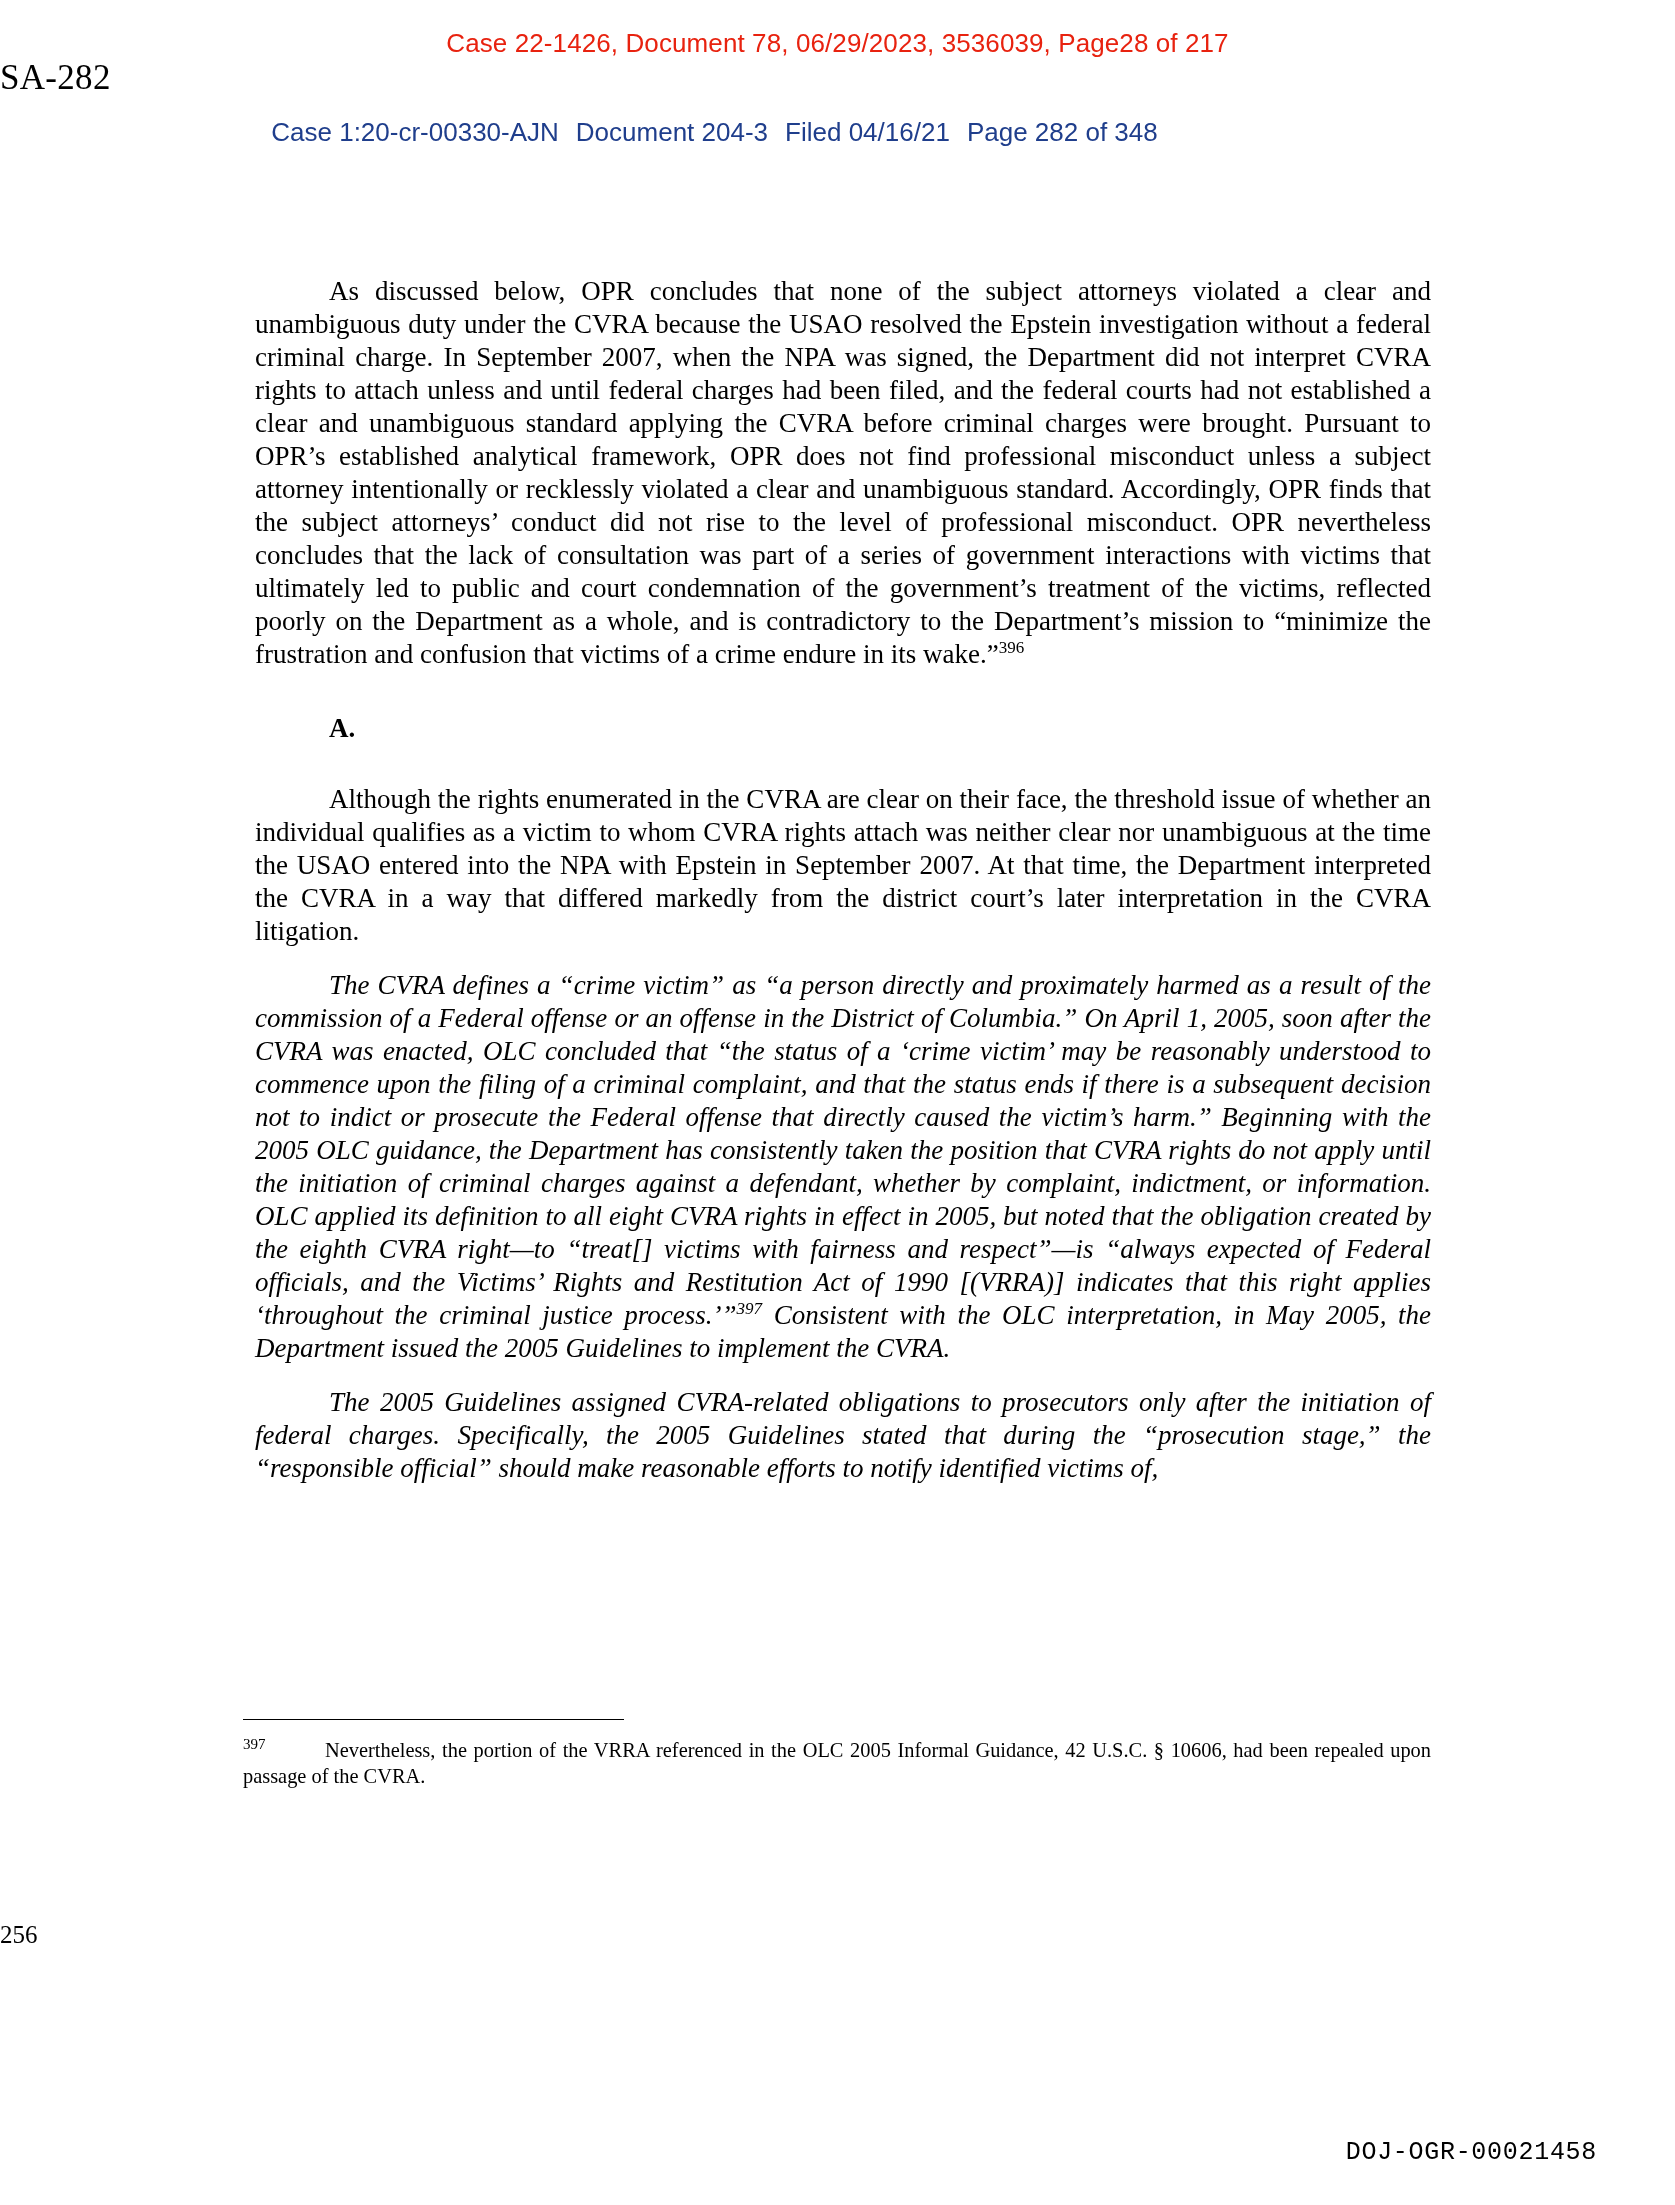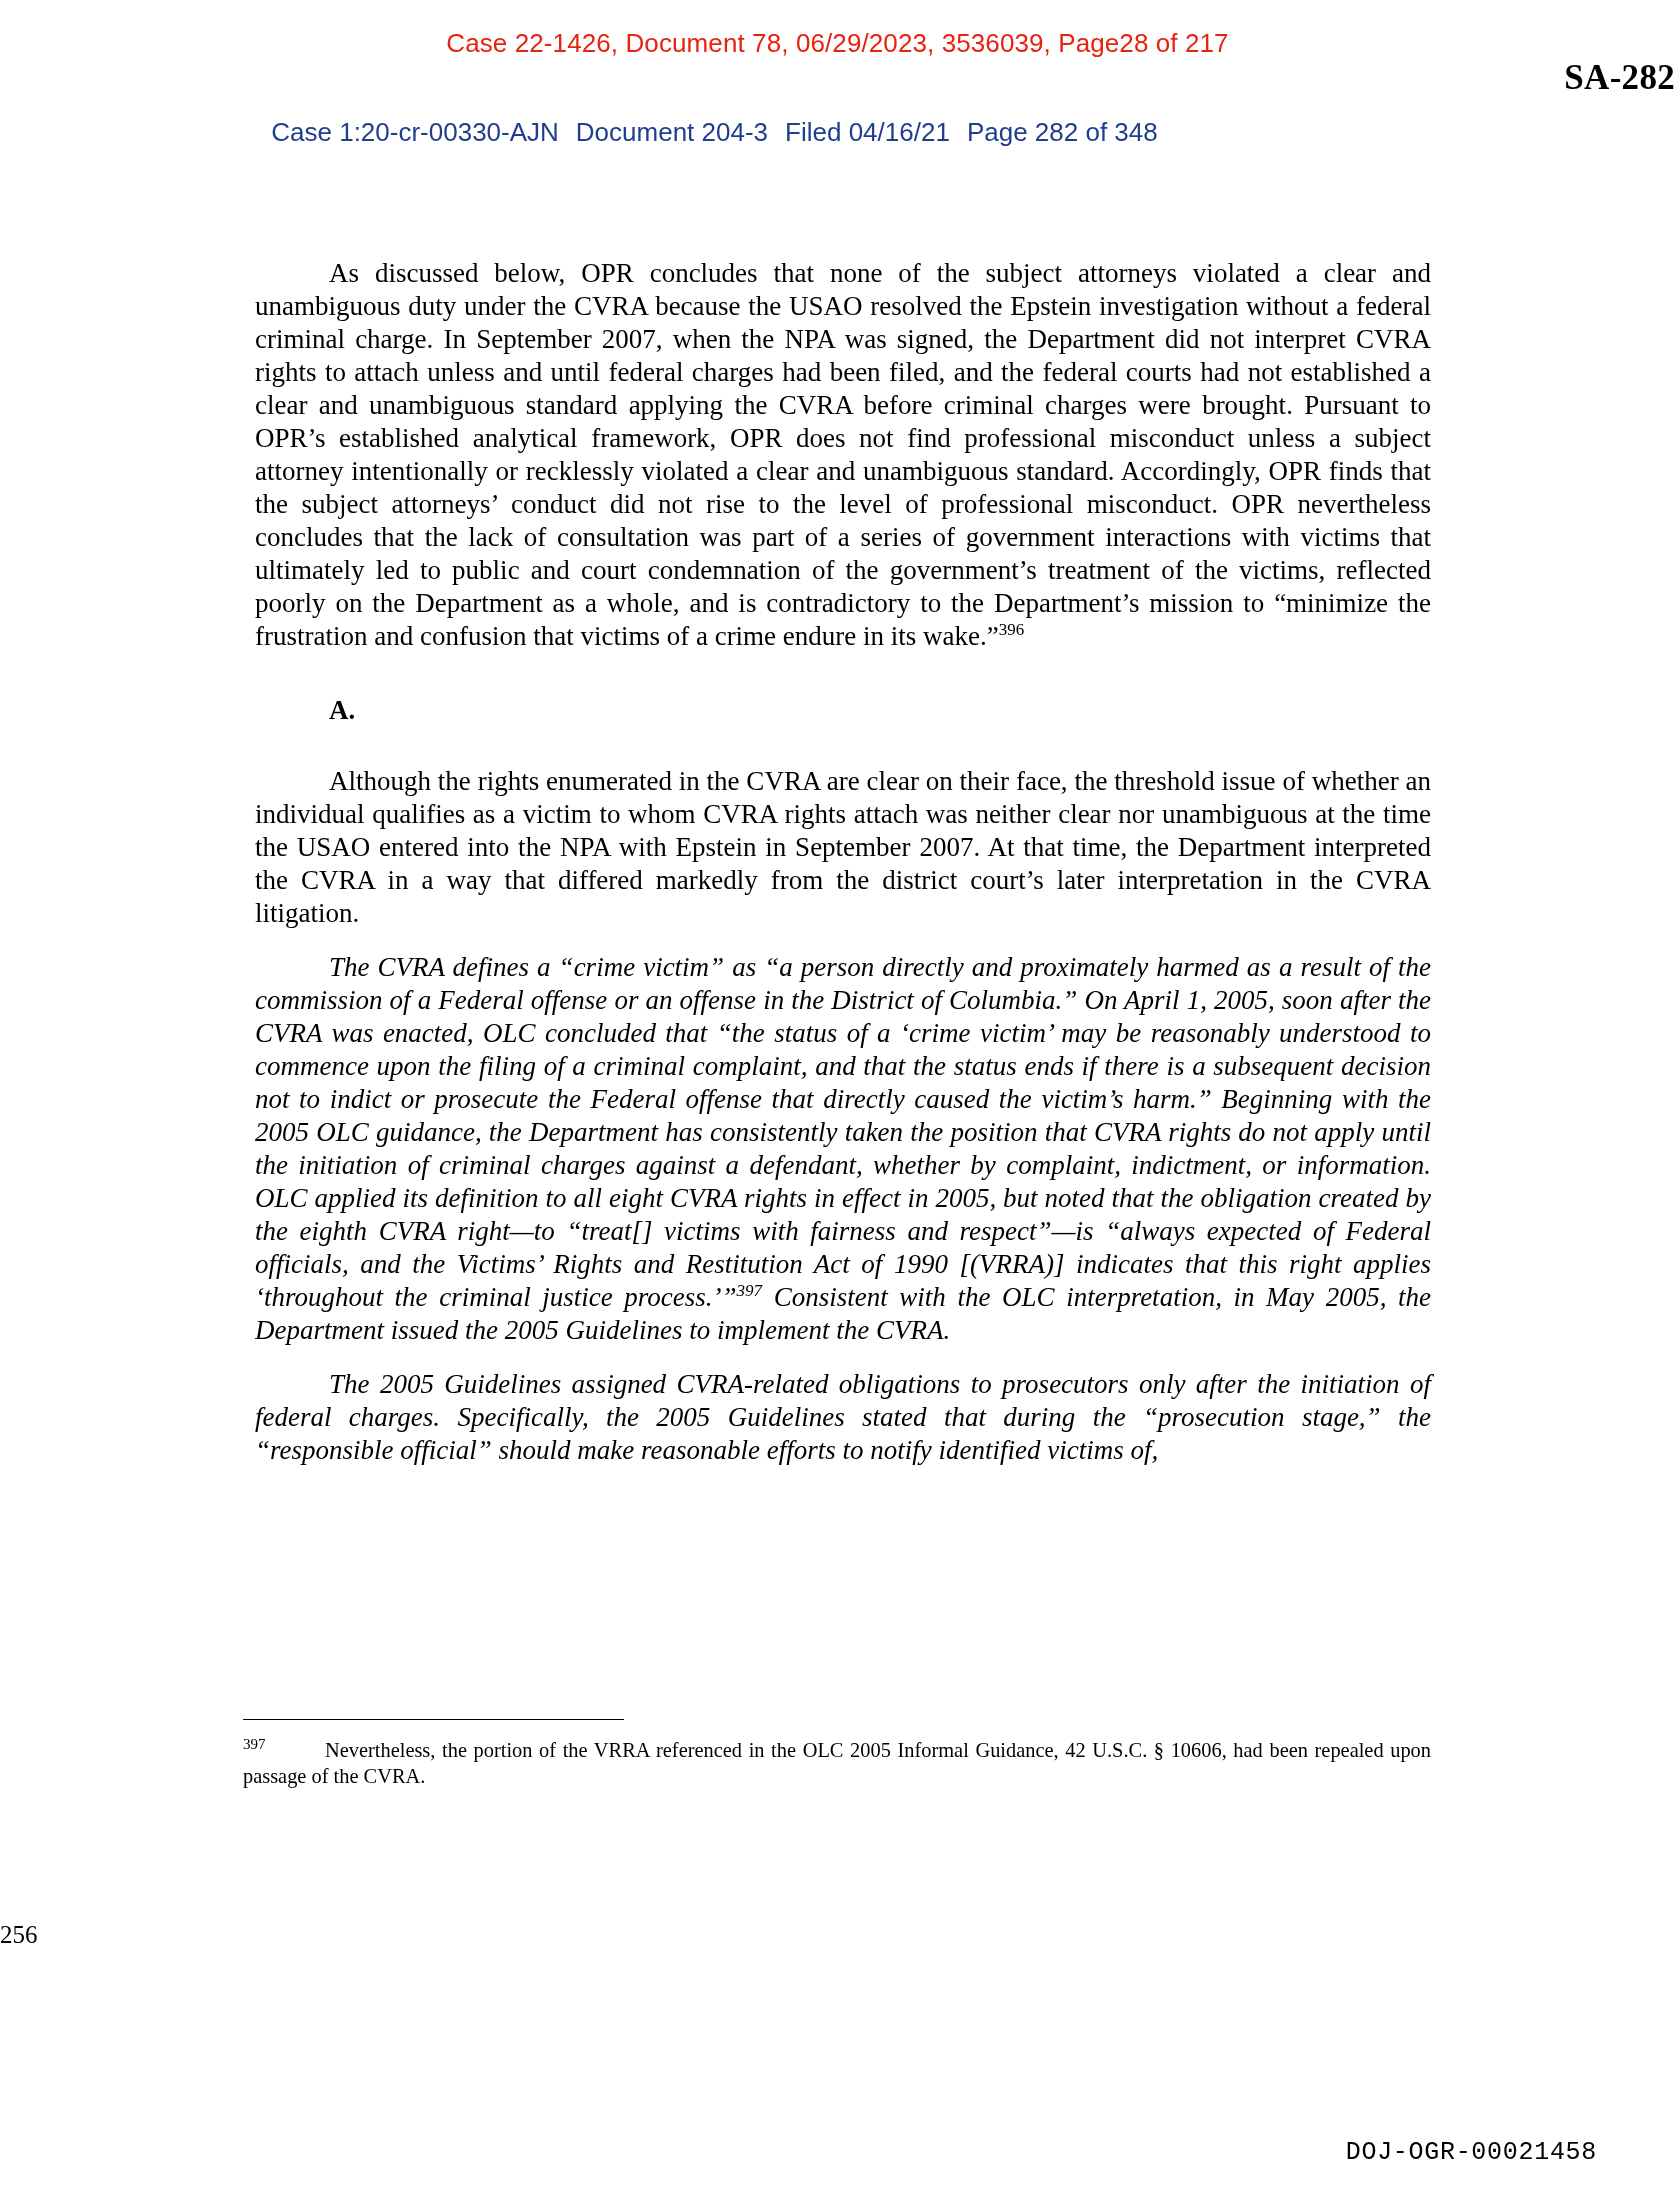--- a/index.html
+++ b/index.html
@@ -33,23 +33,23 @@
     font-size: 26px;
     color: #e8220f;
     letter-spacing: 0.1px;
     white-space: nowrap;
   }
   .sa-number {
     position: absolute;
     top: 58px;
     left: 0;
     width: 1675px;
-    text-align: right;
+    text-align: left;
     font-family: "Liberation Serif", serif;
-    font-weight: bold;
+    font-weight: normal;
     font-size: 35px;
     letter-spacing: 0.3px;
   }
   .ecf-stamp-second {
     position: absolute;
     top: 117px;
     left: 0;
     width: 1429px;
     text-align: center;
     font-family: "Liberation Sans", sans-serif;
@@ -58,21 +58,21 @@
     white-space: nowrap;
   }
   .ecf-stamp-second span.gap {
     display: inline-block;
     width: 17px;
   }
 
   
   .body-block {
     position: absolute;
-    top: 257px;
+    top: 275px;
     left: 255px;
     width: 1176px;
   }
   p.para {
     margin: 0 0 0 0;
     font-size: 27px;
     line-height: 33px;
     text-align: justify;
     text-indent: 74px;
     hyphens: none;

